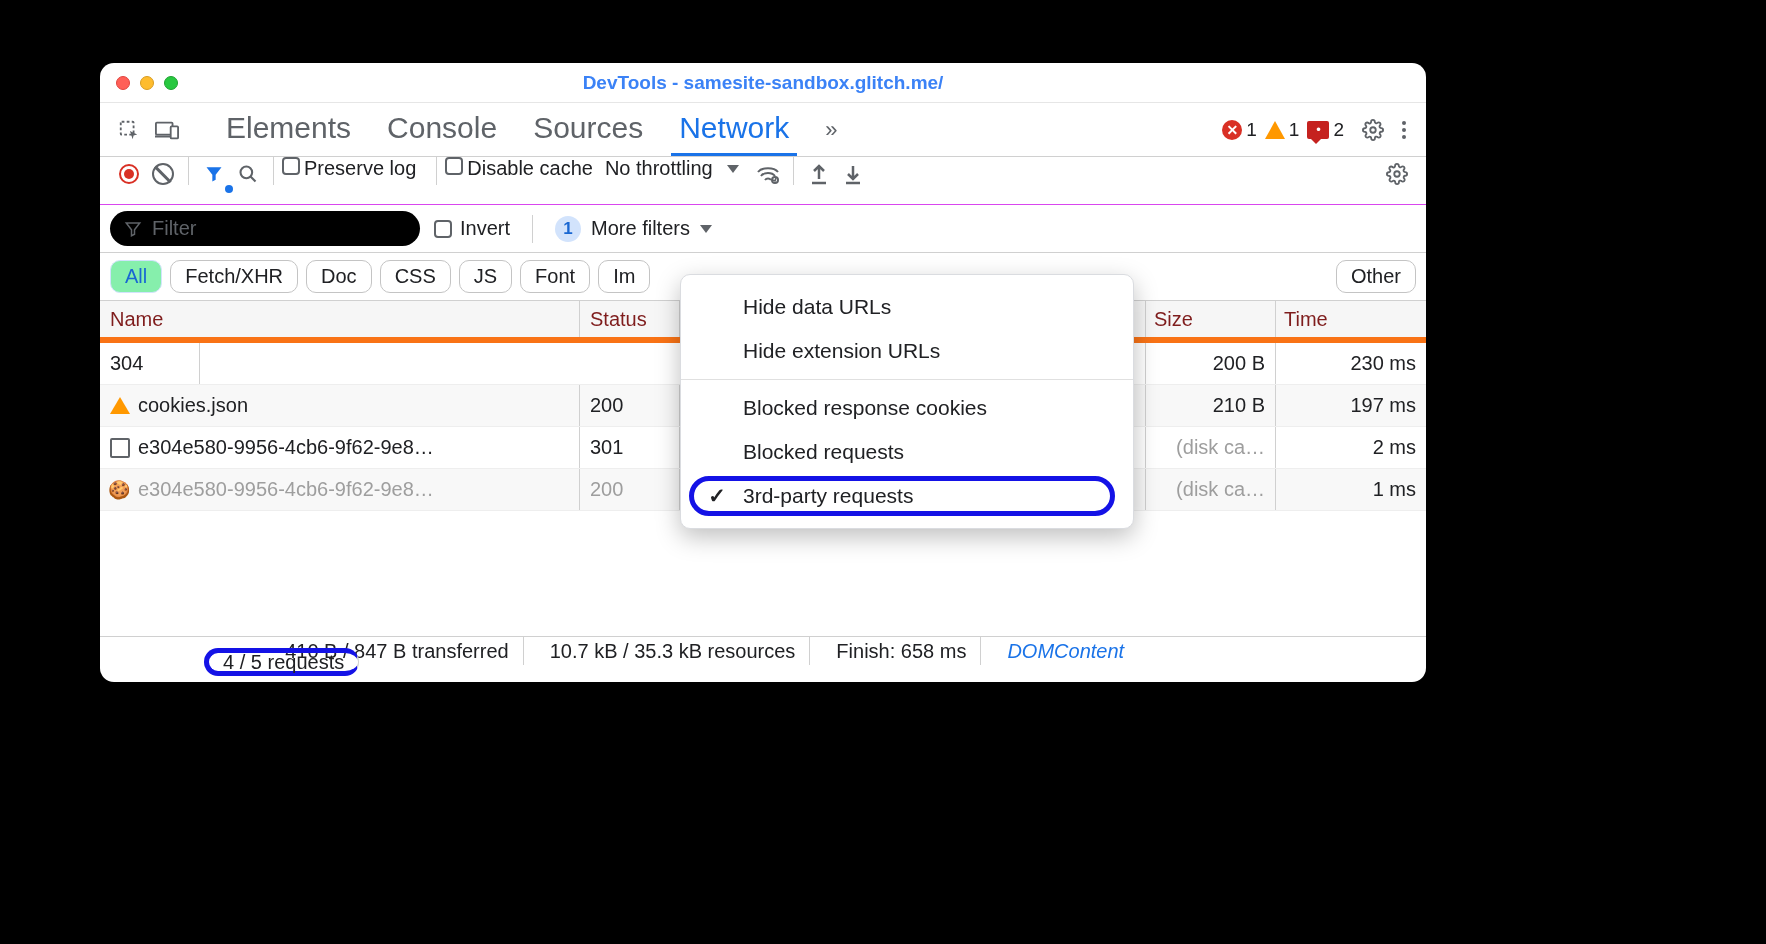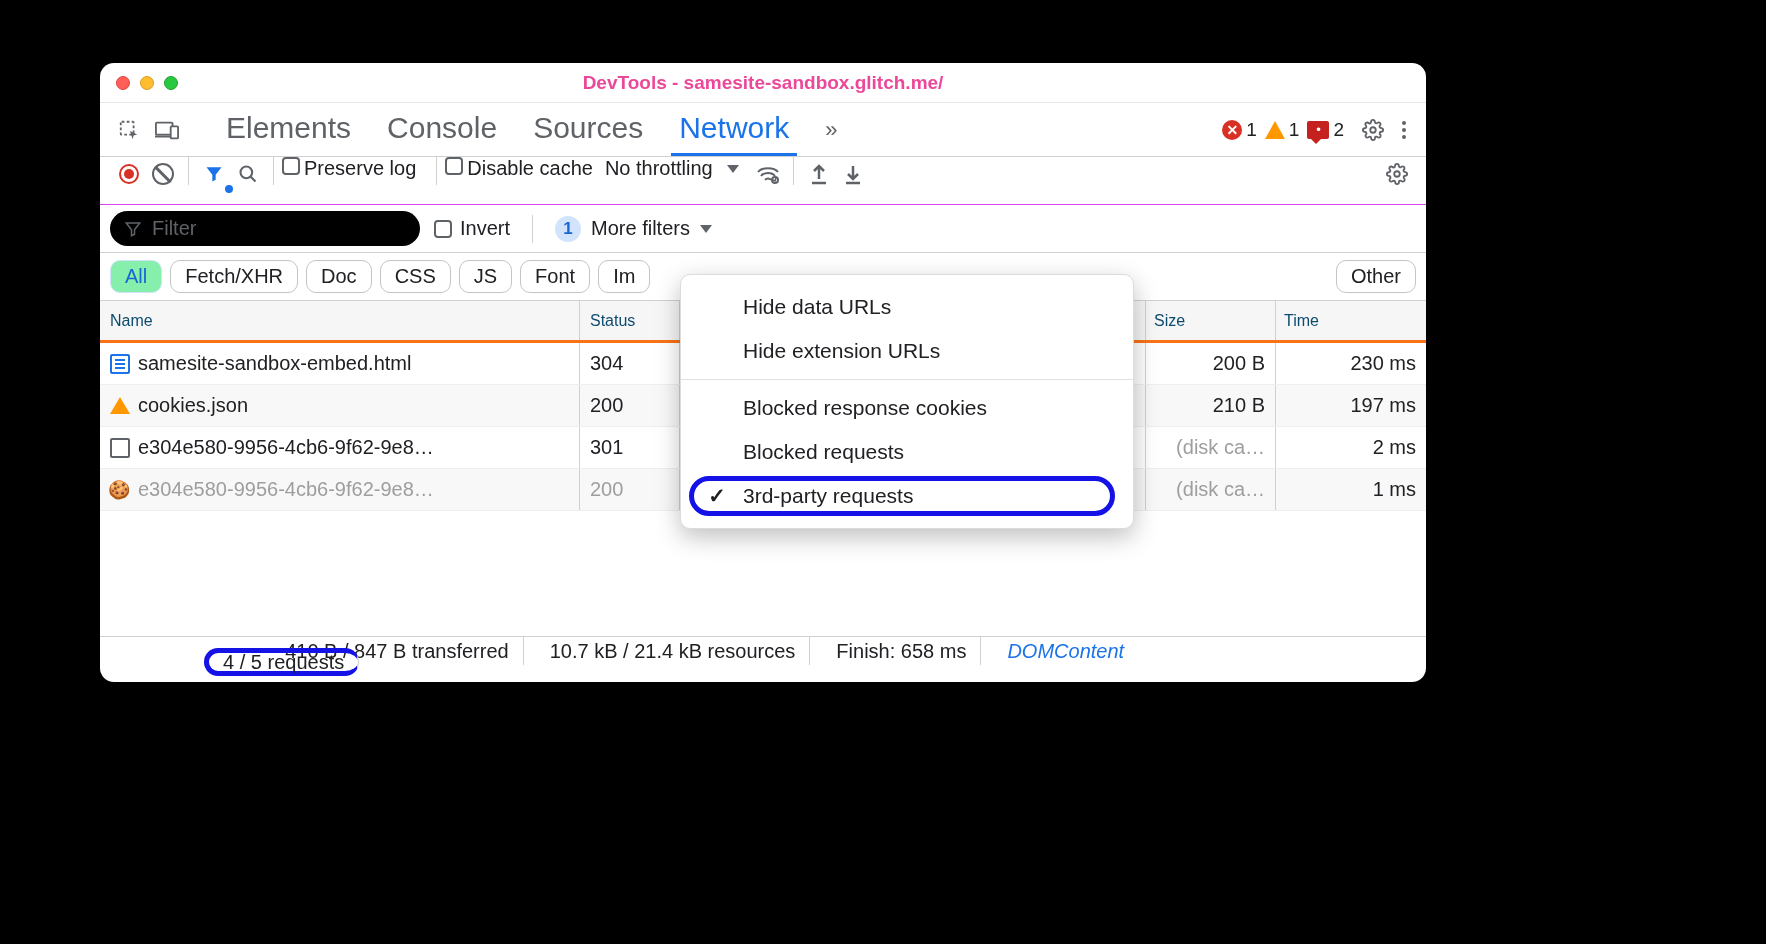--- a/index.html
+++ b/index.html
@@ -34,21 +34,21 @@
     position: relative;
     border-bottom: 1px solid #e6e6e6;
   }
   .traffic { display:flex; gap:10px; }
   .tl { width:14px; height:14px; border-radius:50%; }
   .tl.r { background:#ff5f57; border:1px solid #e0443e; }
   .tl.y { background:#febc2e; border:1px solid #d89c22; }
   .tl.g { background:#28c840; border:1px solid #1fa232; }
   .titlebar .title {
     position:absolute; left:0; right:0; text-align:center;
-    font-weight:700; font-size:19px; color:#ec4899; pointer-events:none;
+    font-weight:700; font-size:19px; color:#3b82f6; pointer-events:none;
   }
   .tabbar {
     height: 54px;
     display:flex;
     align-items:center;
     border-bottom:1px solid #d0d0d0;
     padding: 0 12px;
     gap: 4px;
   }
   .iconbtn {
@@ -117,21 +117,21 @@
   }
   .chip {
     border:1px solid #c4c4c4; border-radius:10px; padding:4px 14px; font-size:20px;
     color:#202124; background:#fff;
   }
   .chip.active { background:#86efac; color:#1967d2; border-color:#d2e3fc;}
   .chipbar .gap { flex:1;}
 
   .table-head {
     display:flex; height:42px; align-items:center;
-    border-bottom:3px solid #f97316; font-size:16px; color:#0c4a6e;
+    border-bottom:6px solid #f97316; font-size:20px; color:#7f1d1d;
     background:#f6f6f6;
   }
   .col-name { width:480px; padding-left:10px; border-right:1px solid #d0d0d0; height:100%; display:flex; align-items:center;}
   .col-status { width:100px; padding-left:10px; border-right:1px solid #d0d0d0; height:100%; display:flex; align-items:center;}
   .col-mid { flex:1; border-right:1px solid #d0d0d0; height:100%;}
   .col-size { width:130px; padding-left:8px; border-right:1px solid #d0d0d0; height:100%; display:flex; align-items:center;}
   .col-time { width:150px; padding-left:8px; height:100%; display:flex; align-items:center;}
 
   .rows { flex:1; overflow:hidden;}
   .row { display:flex; height:42px; align-items:center; border-bottom:1px solid #eee; font-size:20px;}
@@ -339,24 +339,20 @@
   <div class="table-head">
     <div class="col-name">Name</div>
     <div class="col-status">Status</div>
     <div class="col-mid"></div>
     <div class="col-size">Size</div>
     <div class="col-time">Time</div>
   </div>
 
   <div class="rows">
     <div class="row">
-      <div class="col-name">
-          <span class="fi doc"></span>
-          <span>samesite-sandbox-embed.html</span>
-        </div>
       <div class="col-status">304</div>
       <div class="col-mid"></div>
       <div class="col-size">200 B</div>
       <div class="col-time">230 ms</div>
     </div>
     <div class="row">
       <div class="col-name">
           <span class="fi warn"></span>
           <span>cookies.json</span>
         </div>
@@ -385,21 +381,21 @@
       <div class="col-size muted">(disk ca…</div>
       <div class="col-time">1 ms</div>
     </div>
   </div>
 
   <div class="statusbar">
     <div class="seg hl-requests highlight" style="position:relative;">
       <span>4 / 5 requests</span>
     </div>
     <div class="seg">410 B / 847 B transferred</div>
-    <div class="seg">10.7 kB / 21.4 kB resources</div>
+    <div class="seg">10.7 kB / 35.3 kB resources</div>
     <div class="seg">Finish: 658 ms</div>
     <div class="seg last">DOMContent</div>
   </div>
 
   <div class="dropdown">
     <div class="dd-item">
       <span class="check"></span>
         <span>Hide data URLs</span>
     </div>
     <div class="dd-item">

